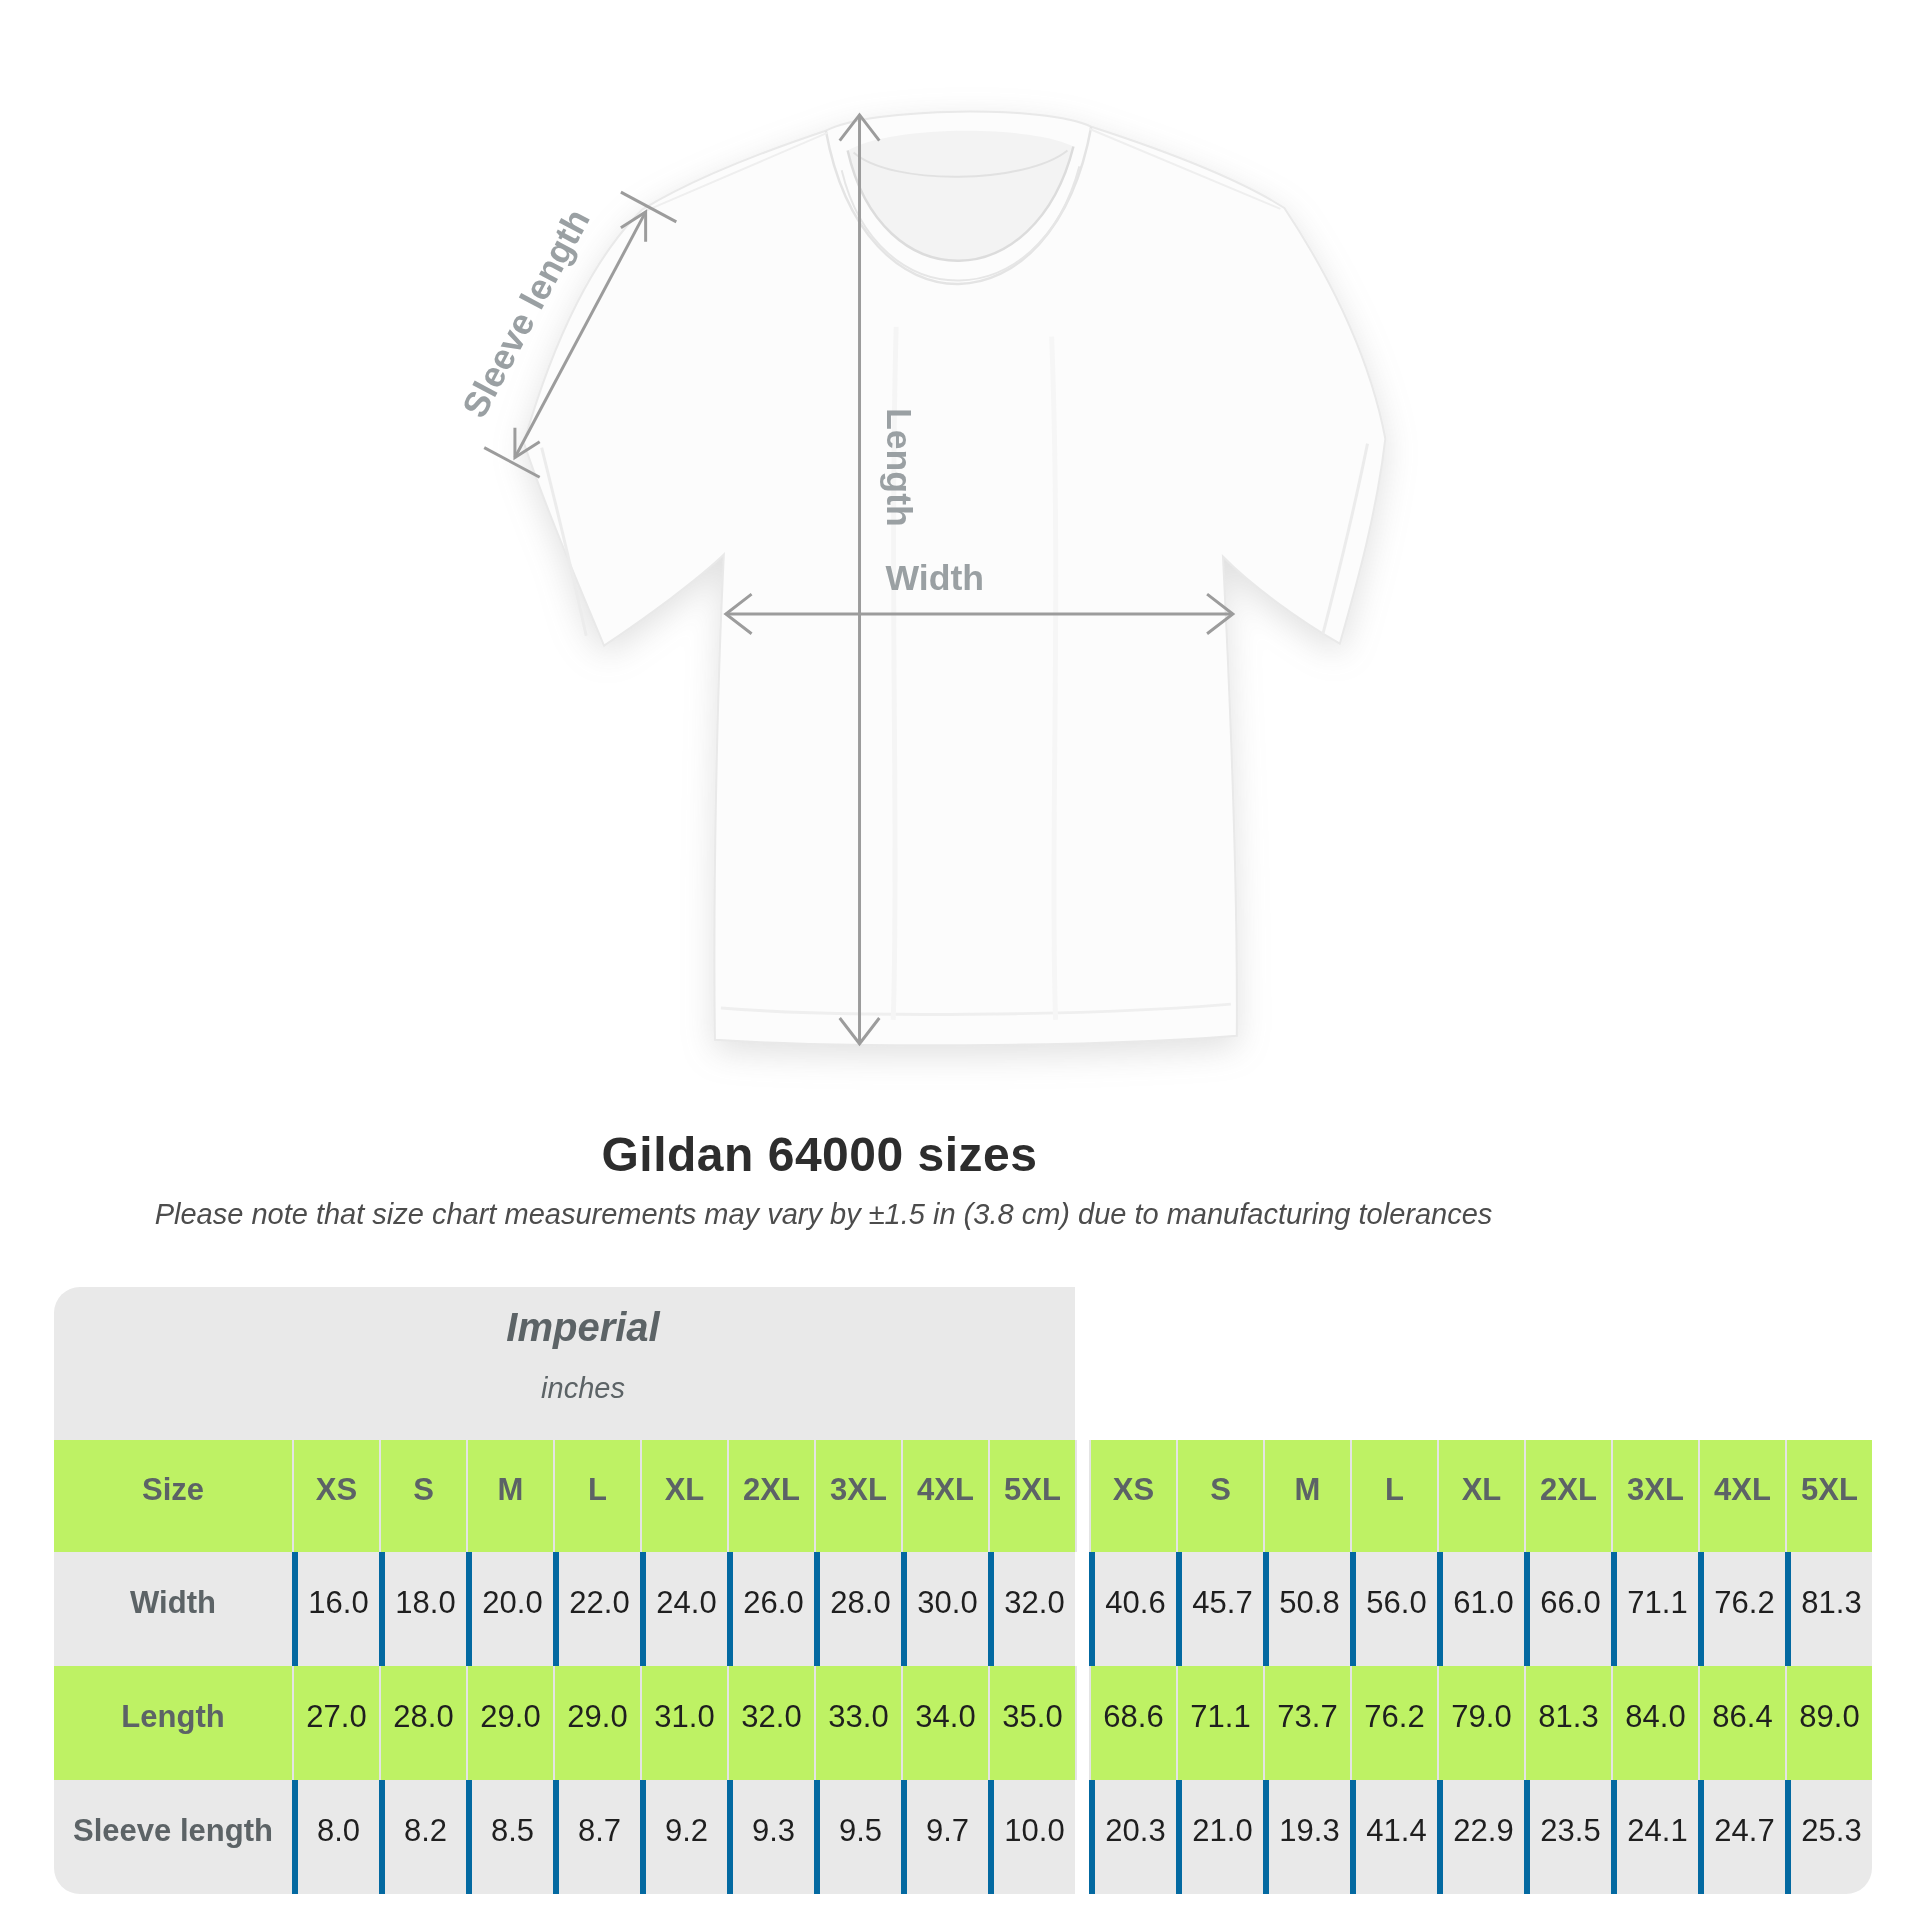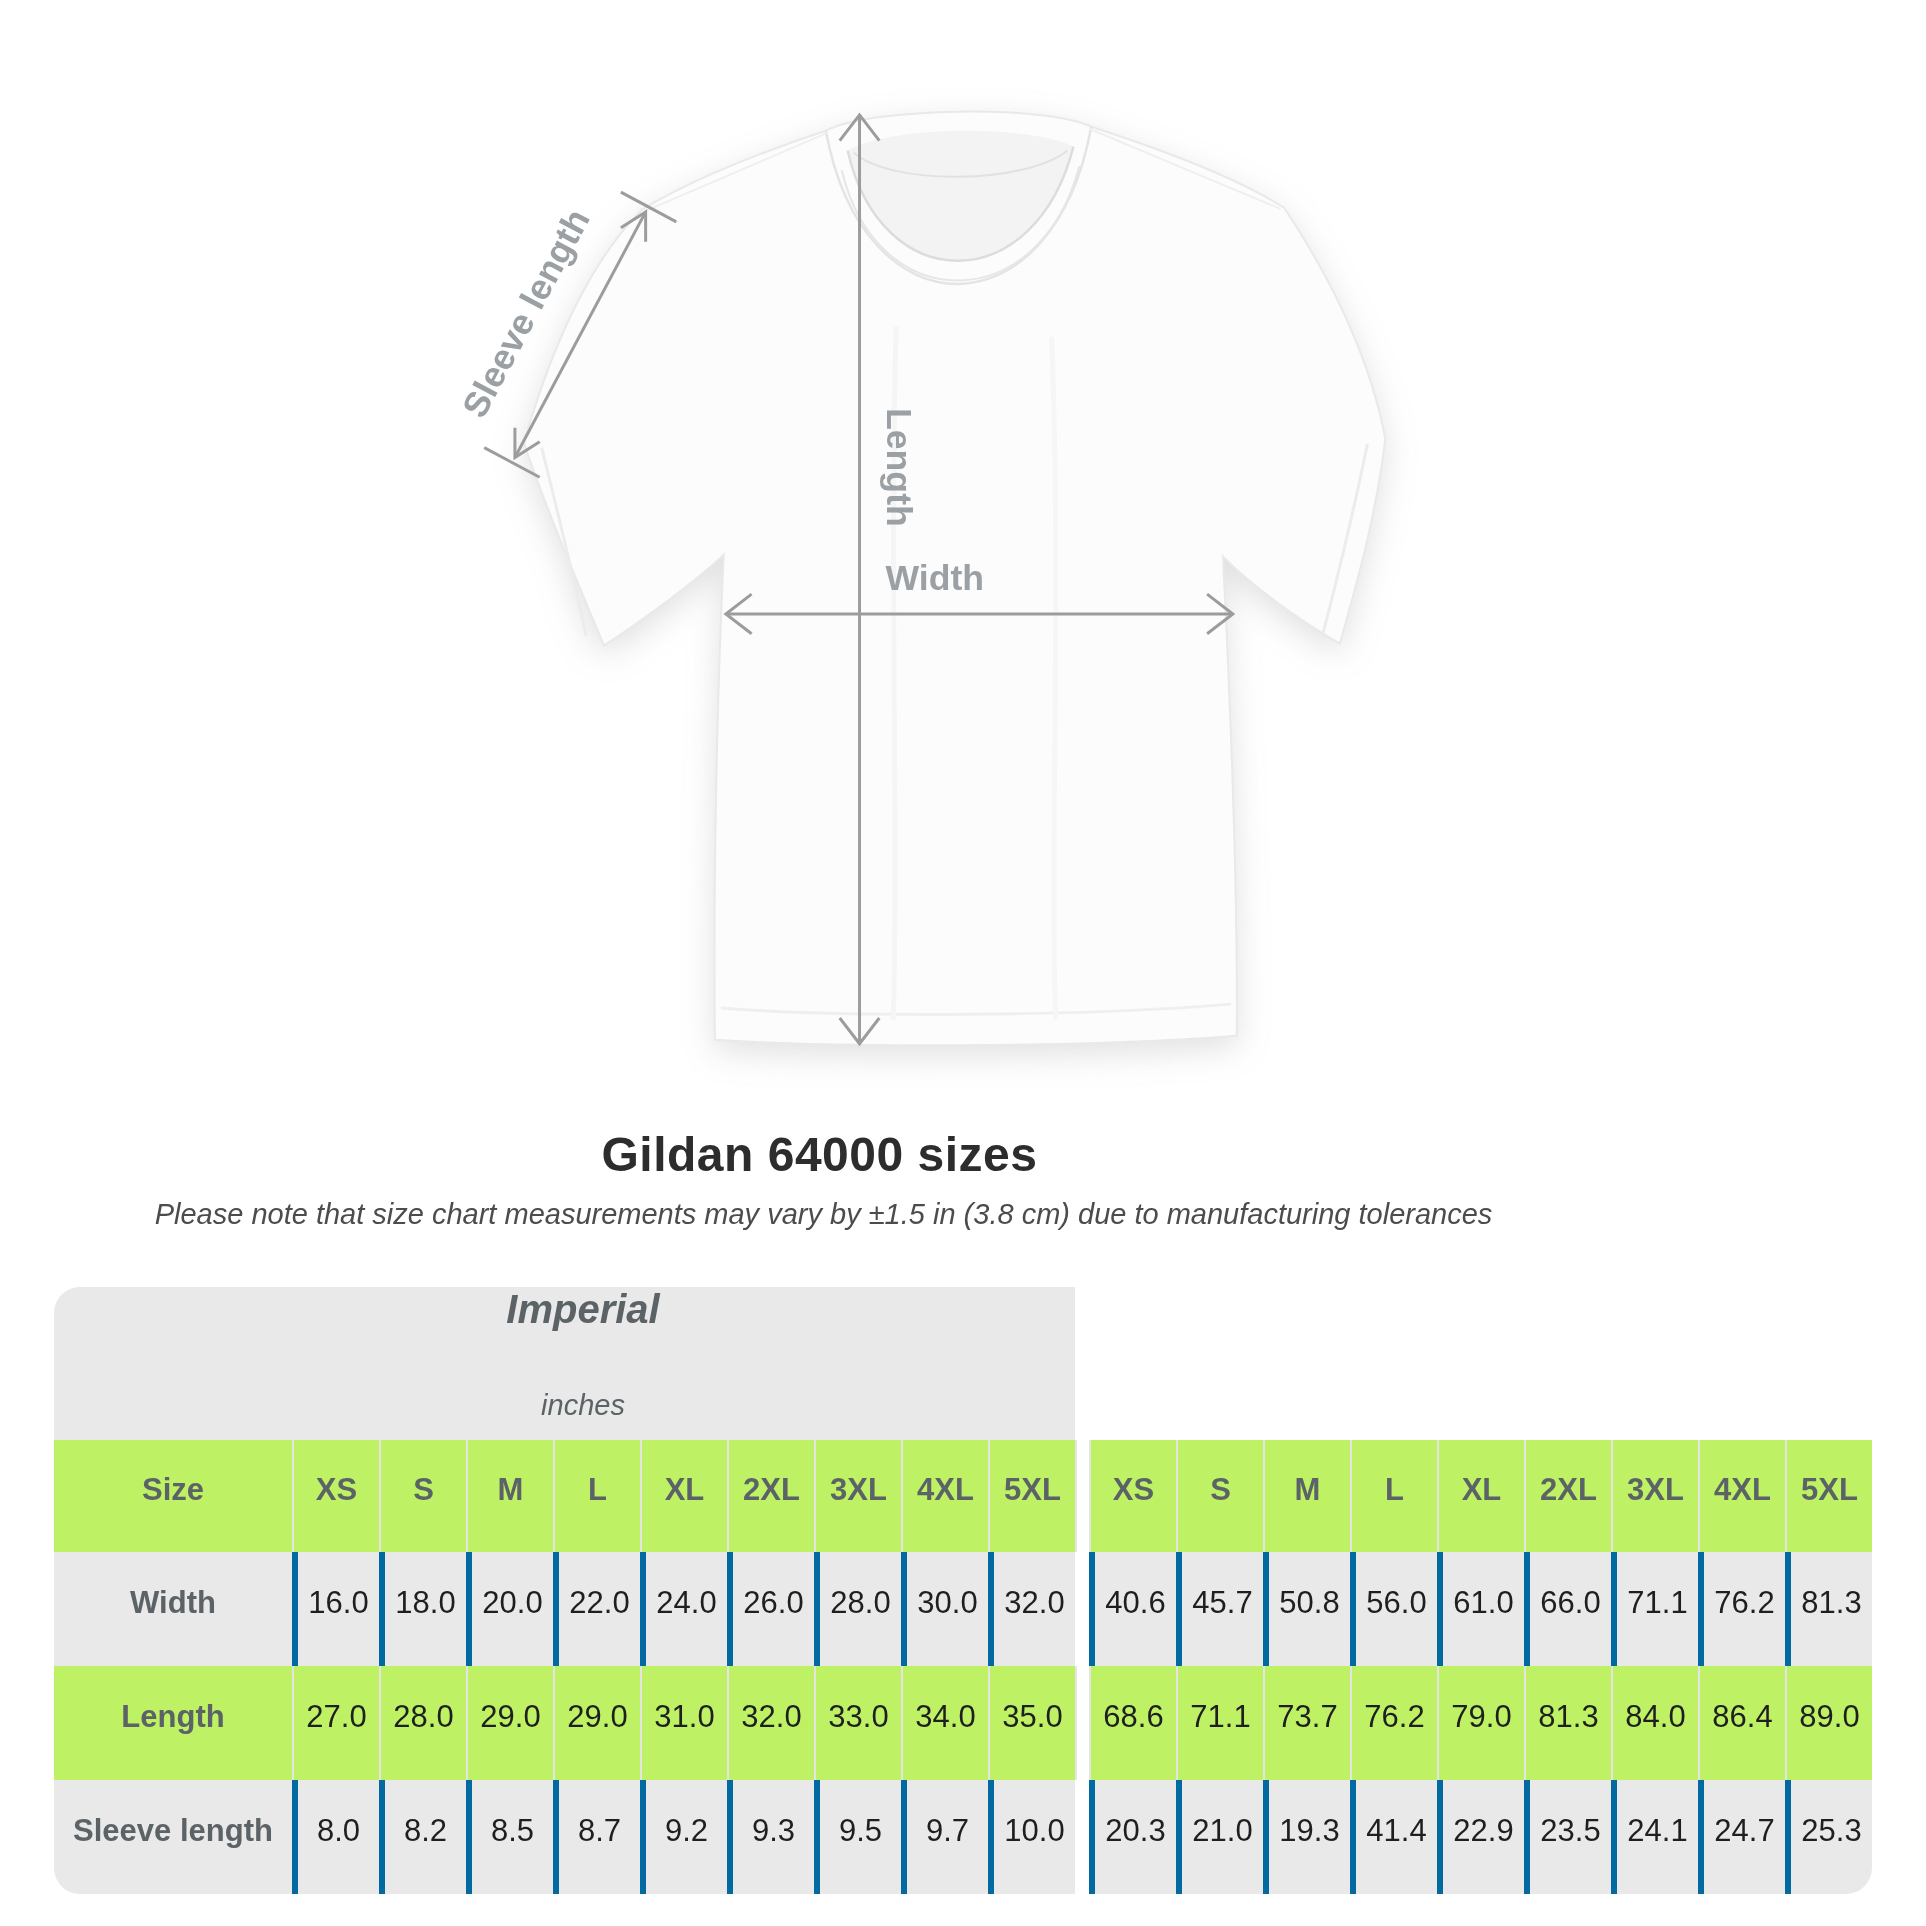--- a/index.html
+++ b/index.html
@@ -16,21 +16,21 @@
   .heading{position:absolute;top:1127px;left:0;width:1639px;text-align:center;}
   .page-title{margin:0;font-size:48px;font-weight:bold;color:#2d2d2d;letter-spacing:0.5px;}
   .page-subtitle{margin:16px 0 0 8px;font-size:29px;font-style:italic;color:#4c4c4c;}
   
   .size-table{position:absolute;top:1287px;left:54px;width:1818px;}
   .trow{display:grid;grid-template-columns:238px repeat(9,1fr) 14px repeat(9,1fr);}
   .trow-band{height:153px;}
   .trow-sizes{height:112px;}
   .trow-data{height:114px;}
   .c{display:flex;align-items:center;justify-content:center;padding-bottom:12px;box-sizing:border-box;}
-  .band-cell{background:#e9e9e9;display:flex;flex-direction:column;align-items:center;justify-content:space-between;padding-bottom:18px;box-sizing:border-box;padding-left:37px;}
+  .band-cell{background:#e9e9e9;display:flex;flex-direction:column;align-items:center;justify-content:center;padding-bottom:18px;box-sizing:border-box;padding-left:37px;}
   .band-imperial{grid-column:1 / 11;border-top-left-radius:26px;}
   .band-div{grid-column:11 / 12;background:#ffffff;}
   .band-metric{grid-column:12 / 20;border-top-right-radius:26px;}
   .unit-name{font-size:40px;font-weight:bold;font-style:italic;color:#5c6366;}
   .unit-sub{font-size:29px;font-style:italic;color:#5c6366;margin-top:22px;}
   .r-white .c{background:#bef264;border-left:2px solid #e4e4e4;}
   .r-white .c.first{border-left:none;}
   .r-white .div{background:#ffffff;border-left:2px solid #e4e4e4;}
   .r-gray .c{background:#e9e9e9;border-left:6px solid #0369a1;}
   .r-gray .c.first{border-left:none;}

